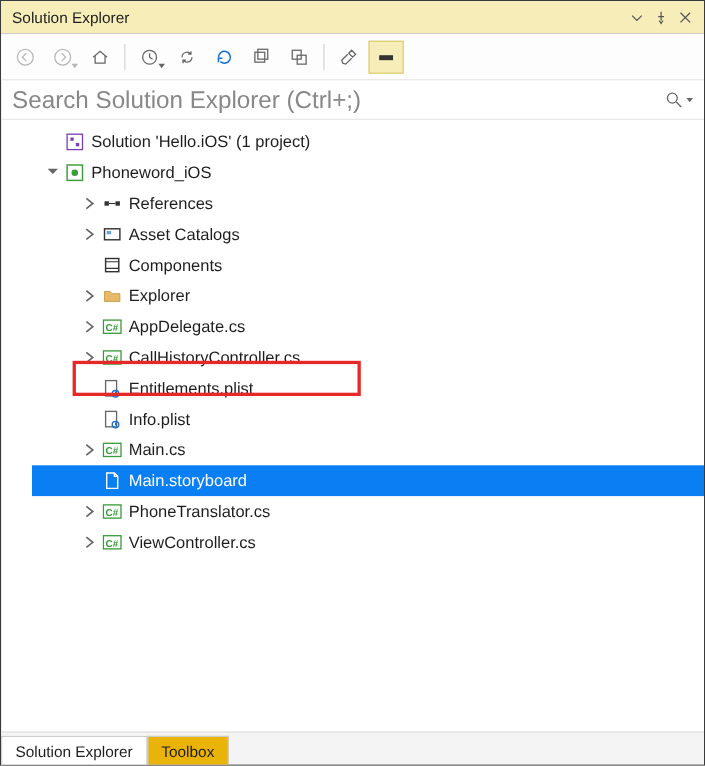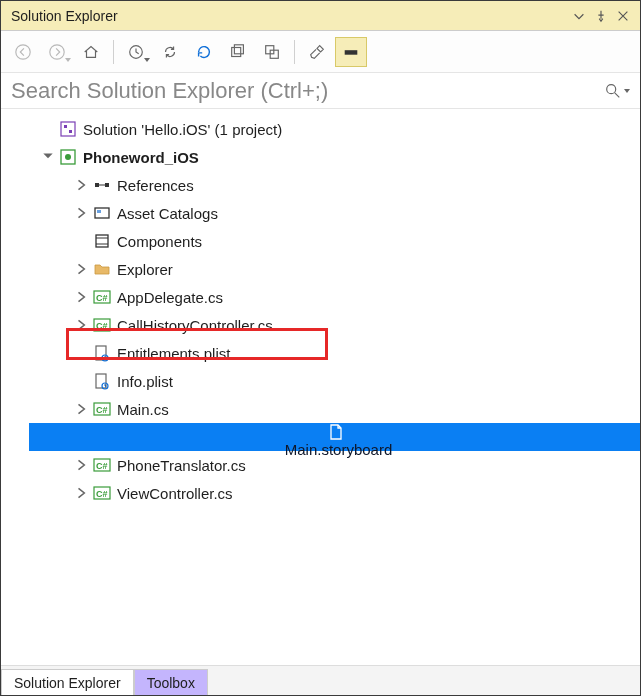--- a/index.html
+++ b/index.html
@@ -55,36 +55,36 @@
   .searchbar .sicon { width:18px;height:18px; color:#666; display:flex;align-items:center;}
   .searchbar .sdd { border-left:3px solid transparent; border-right:3px solid transparent; border-top:4px solid #666; margin-left:2px;}
   .tree {
     flex:1; overflow:auto; padding-top:6px;
   }
   .row {
     display:flex; align-items:center; height:28px; padding-left:8px;
     font-size:15px;
     white-space:nowrap;
   }
-  .row.selected { background:#0a7ff3; color:#0f172a;flex-direction:column; }
+  .row.selected { background:#0a7ff3; color:#ffffff; }
   .row .indent { display:inline-block; }
   .expander { width:14px; height:14px; display:flex; align-items:center; justify-content:center; margin-right:4px; color:#666; cursor:pointer;}
   .expander.blank { visibility:hidden; }
   .icon { width:18px; height:18px; display:flex; align-items:center; justify-content:center; margin-right:6px; }
-  .row.bold .label { font-weight:700; }
+  .row.bold .label { font-weight:400; }
   .hl {
     position:absolute;
     border:3px solid #e62828;
     pointer-events:none;
   }
   .bottom-tabs {
     height:30px; display:flex; background:#f4f4f4; border-top:1px solid #ddd; align-items:flex-end;
   }
   .btab {
-    padding:5px 12px; font-size:14px; border:1px solid #ccc; border-bottom:none; position:relative; top:1px; cursor:pointer; background:#c4b5fd;
+    padding:5px 12px; font-size:14px; border:1px solid #ccc; border-bottom:none; position:relative; top:1px; cursor:pointer; background:#eab308;
   }
   .btab.active { background:#fff; }
   .treewrap { position:relative; flex:1; display:flex; flex-direction:column; overflow:hidden;padding-left:28px;}
 </style>
 </head>
 <body>
 
 <div class="titlebar">
   <span class="title">Solution Explorer</span>
   <span class="ctl">

